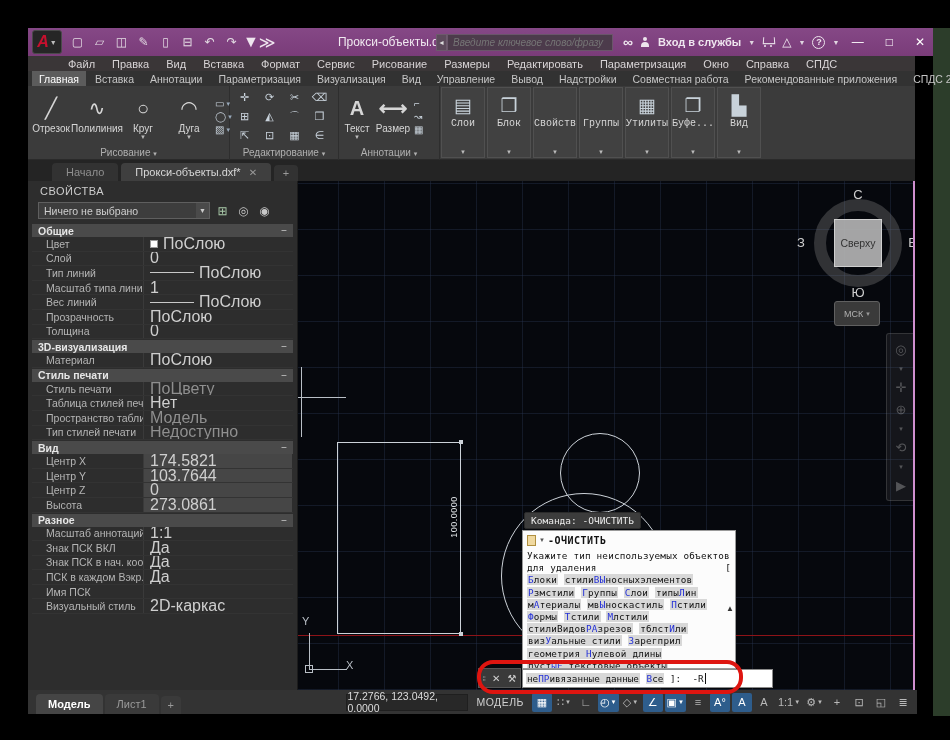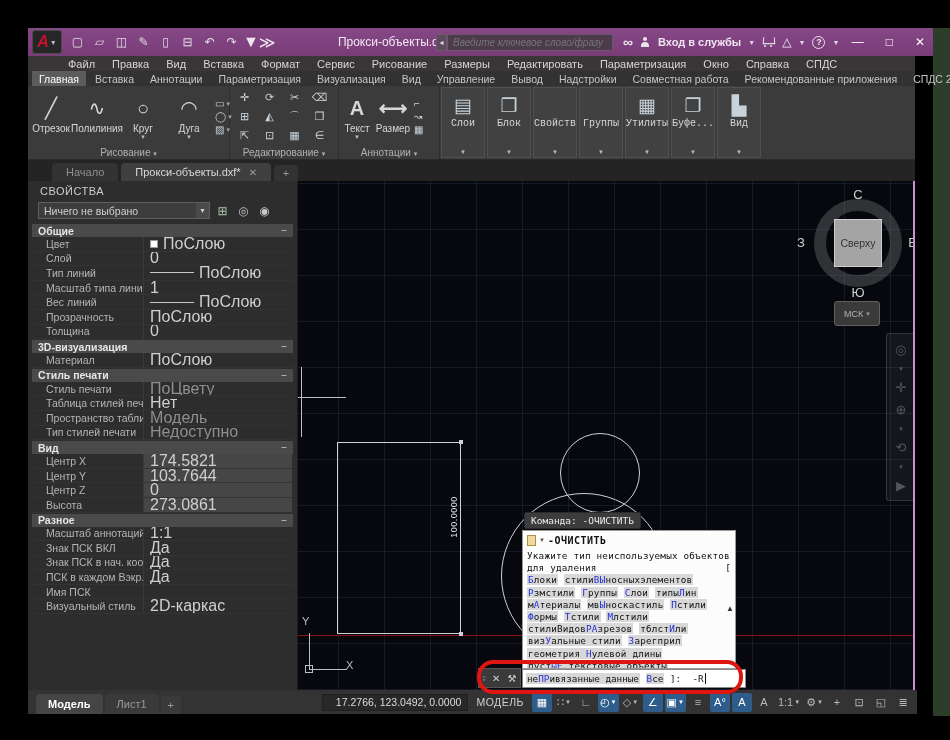--- a/index.html
+++ b/index.html
@@ -126,33 +126,33 @@
   .pop-head{display:flex;align-items:center;gap:3px;height:14px;margin-bottom:3px;}
   .pop-ico{width:9px;height:11px;background:#f0d9a0;border:1px solid #b09040;}
   .pop-dd{font-size:6px;color:#555;}
   .pop-cmd{font-family:"DejaVu Sans Mono",monospace;font-size:10px;font-weight:bold;color:#111;letter-spacing:.5px;}
   .pop-body{font-family:"DejaVu Sans Mono",monospace;font-size:9.3px;color:#111;line-height:12.2px;letter-spacing:.2px;}
   .pline{white-space:nowrap;}
   .chip{background:#d8d8d8;padding:0 1px;}
   .cap{color:#2430d8;}
   .bracket{float:right;margin-right:4px;}
   .pop-scroll{position:absolute;left:428px;top:423px;font-size:8px;color:#333;}
-  .cmd-input{left:224px;top:488px;width:224px;height:19px;background:#fff;border:1px solid #8a8a8a;font-family:"DejaVu Sans Mono",monospace;font-size:9.3px;color:#111;display:flex;align-items:center;padding:0 3px;white-space:pre;}
+  .cmd-input{left:224px;top:488px;width:251px;height:19px;background:#fff;border:1px solid #8a8a8a;font-family:"DejaVu Sans Mono",monospace;font-size:9.3px;color:#111;display:flex;align-items:center;padding:0 3px;white-space:pre;}
   .cursor{display:inline-block;width:1px;height:11px;background:#111;margin-left:1px;}
   .cmd-dock{left:180px;top:487px;width:43px;height:20px;background:#3a3a3a;border:1px solid #555;display:flex;align-items:center;justify-content:space-around;color:#d0d0d0;font-size:10px;}
   .cmd-dock .grip{color:#8a8a8a;font-size:8px;letter-spacing:-1px;}
 
   
   #statusbar{left:28px;top:690px;width:889px;height:24px;background:#333;display:flex;align-items:center;}
   .ltabs{display:flex;align-items:flex-end;height:100%;padding-left:8px;gap:2px;}
   .ltab{height:20px;margin-top:4px;padding:0 12px;display:flex;align-items:center;font-size:11px;color:#9a9a9a;background:#3a3a3a;border-radius:4px 4px 0 0;}
   .ltab.active{background:#454545;color:#fff;font-weight:bold;}
   .ltab-plus{height:18px;width:20px;display:flex;align-items:center;justify-content:center;color:#9a9a9a;background:#3a3a3a;border-radius:4px 4px 0 0;font-size:11px;}
   .sright{margin-left:auto;display:flex;align-items:center;gap:2px;padding-right:4px;}
-  .coords{width:146px;height:17px;background:#282828;border:1px solid #1f1f1f;color:#dcdcdc;font-size:10.5px;display:flex;align-items:center;justify-content:flex-end;padding-right:6px;margin-left:31px;}
+  .coords{width:122px;height:17px;background:#282828;border:1px solid #1f1f1f;color:#dcdcdc;font-size:10.5px;display:flex;align-items:center;justify-content:flex-end;padding-right:6px;margin-left:31px;}
   .space-label{font-size:10.5px;color:#d0d0d0;margin:0 6px;letter-spacing:.5px;}
   .stgl{min-width:20px;height:19px;display:flex;align-items:center;justify-content:center;color:#b9b9b9;font-size:11px;border-radius:2px;padding:0 2px;}
   .stgl.on{background:#2e5d8c;color:#fff;}
   .stgl .sdd{display:none;font-size:6px;margin-left:1px;}
   .stgl .sdd.show{display:inline;}
 
   
   #red-oval{left:477px;top:660px;width:266px;height:34px;border:4px solid #de1510;border-radius:16px;z-index:60;pointer-events:none;}
 </style>
 </head>

